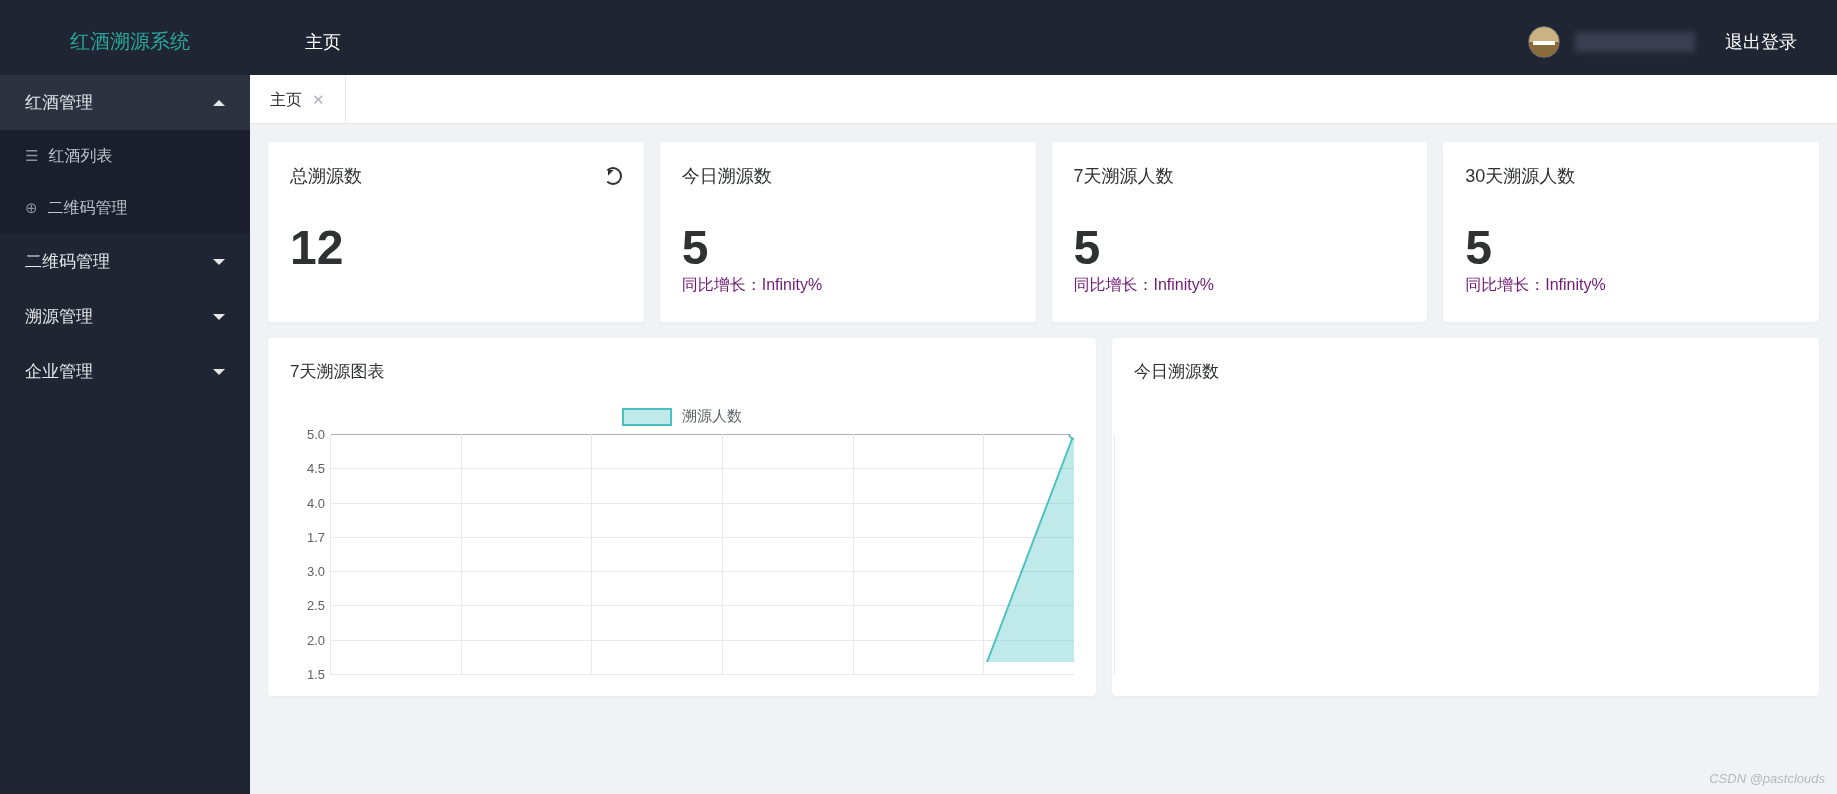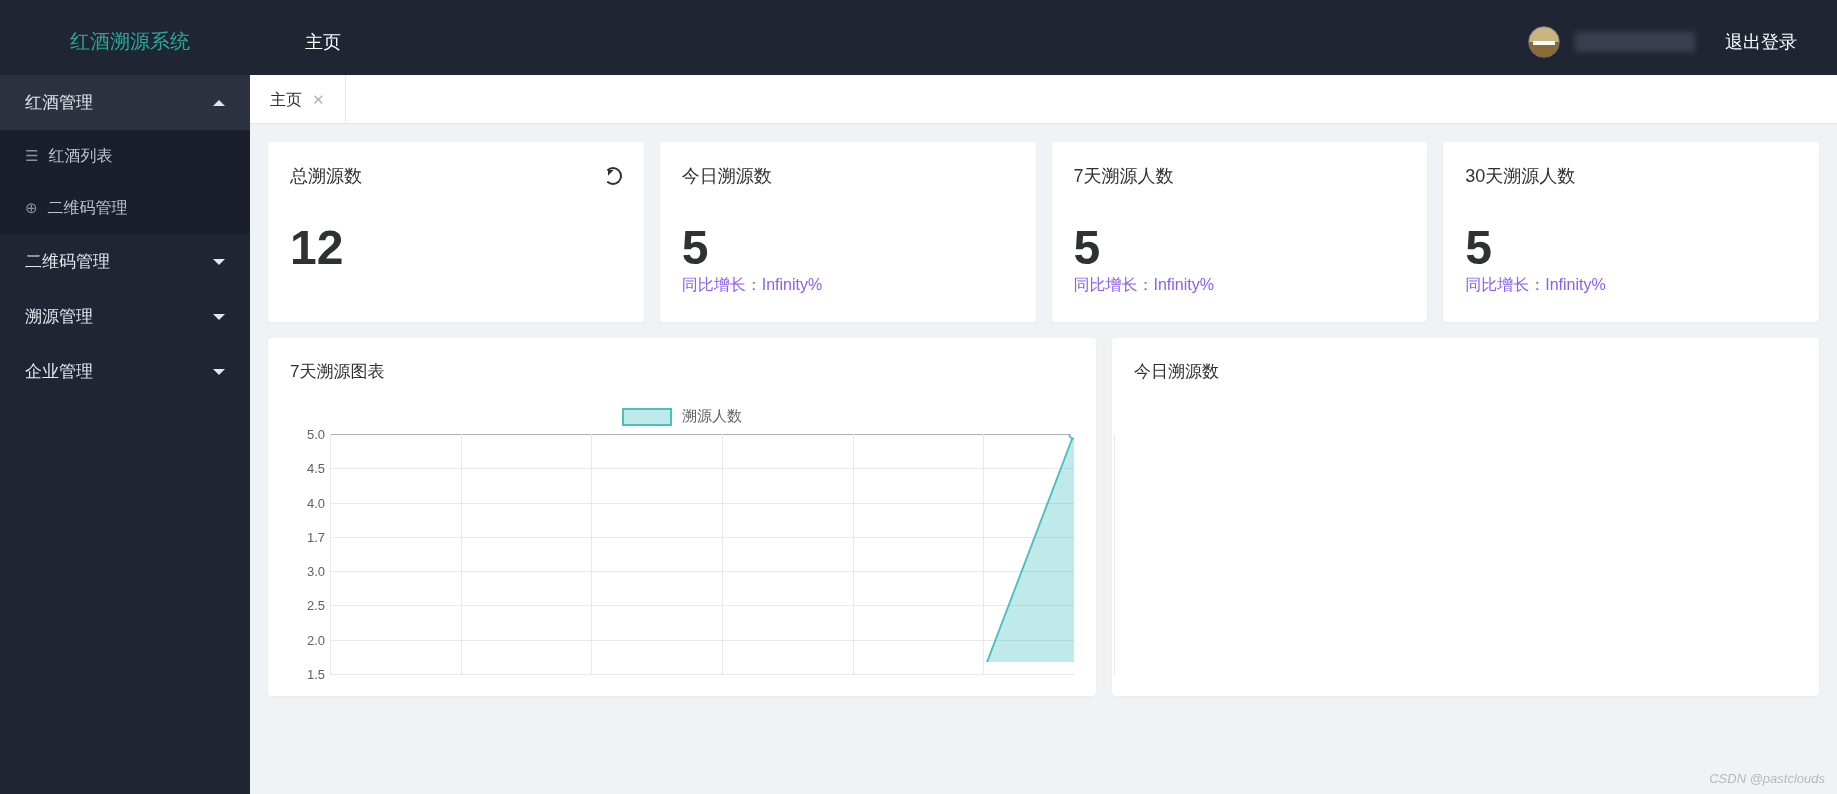--- a/index.html
+++ b/index.html
@@ -160,21 +160,21 @@
   border-right-color: #303133;
   transform: rotate(45deg);
 }
 .card-value {
   font-size: 48px;
   font-weight: 700;
   color: #303133;
 }
 .card-sub {
   font-size: 16px;
-  color: #8b5cf6;
+  color: #701a75;
 }
 .panels {
   display: flex;
   gap: 16px;
   margin-top: 16px;
 }
 .panel {
   background: #fff;
   border-radius: 4px;
   padding: 22px;

